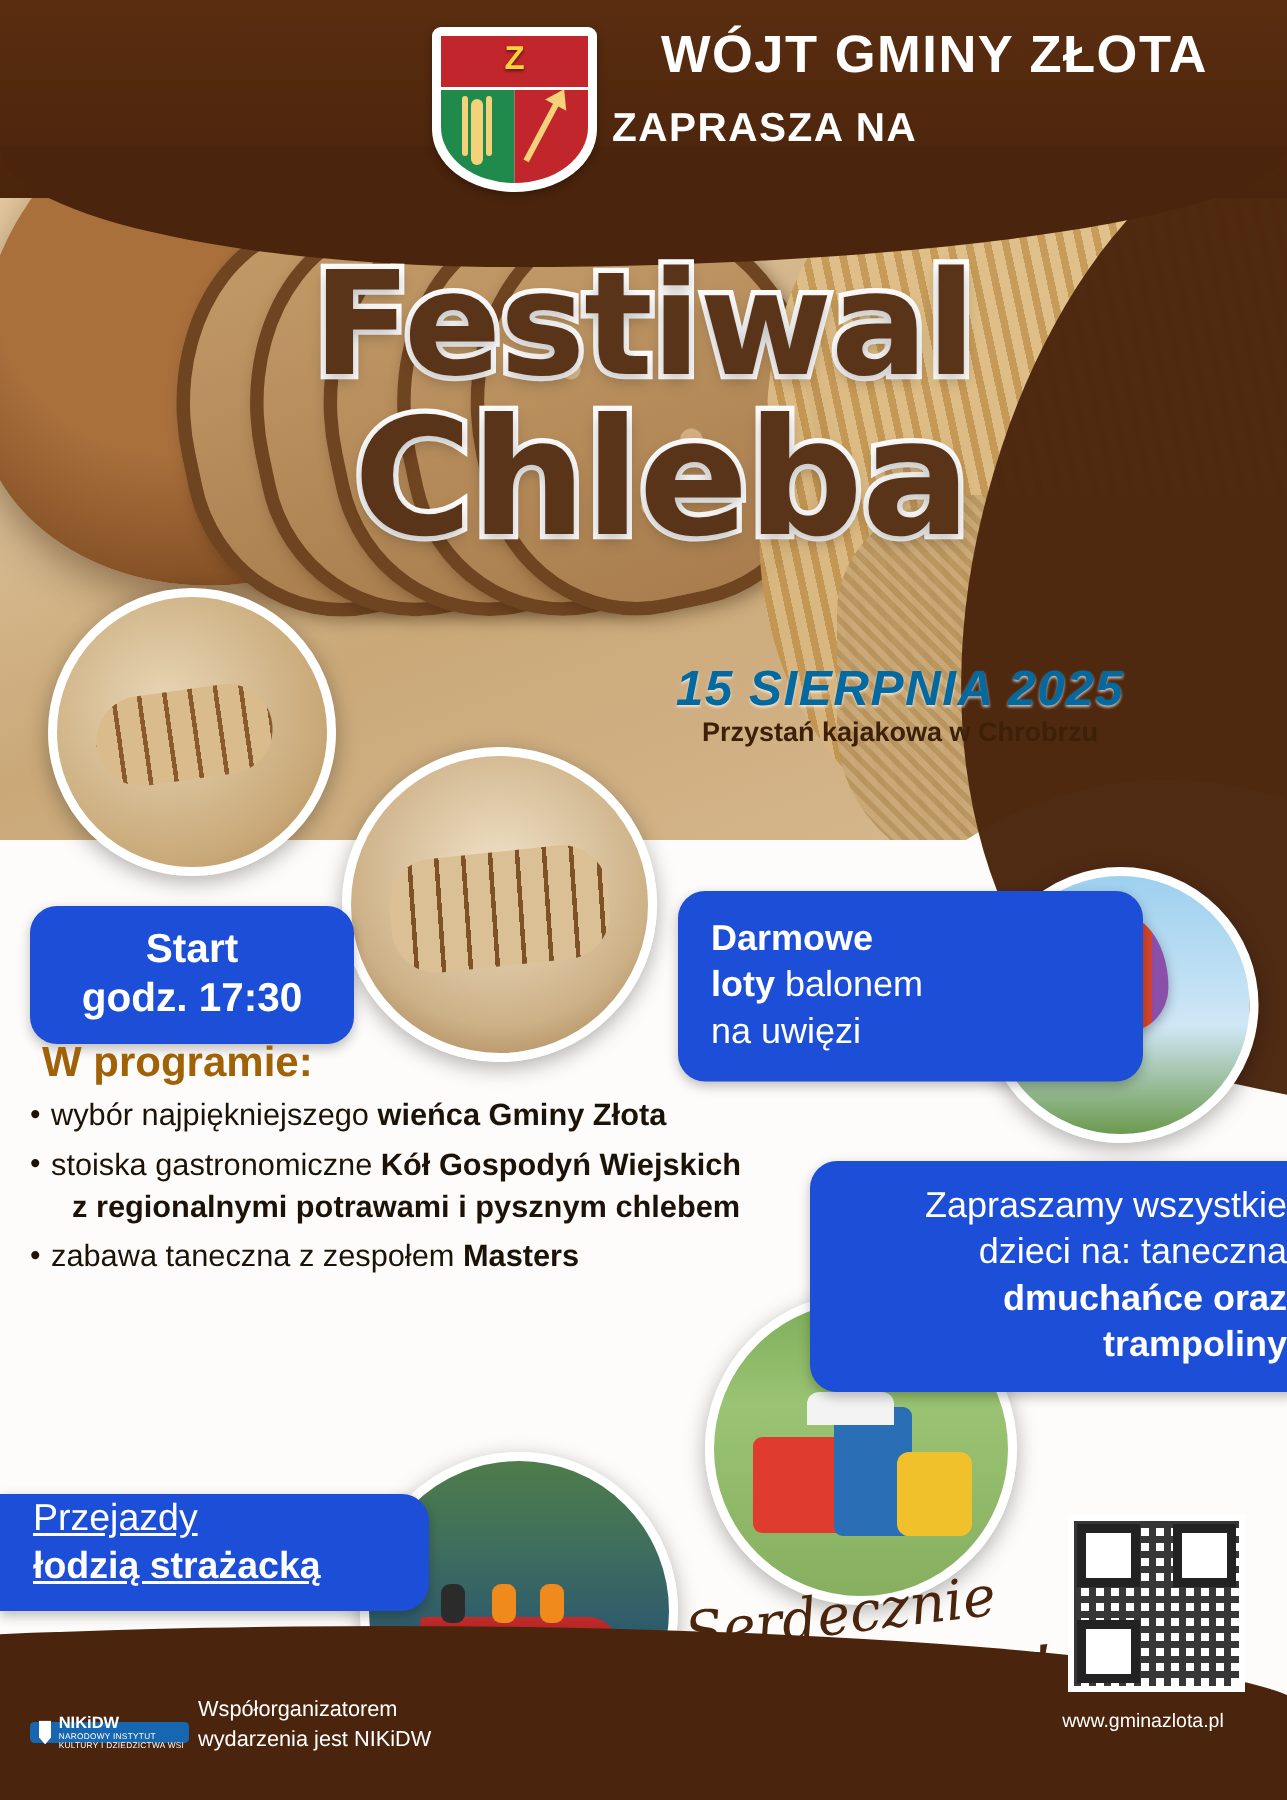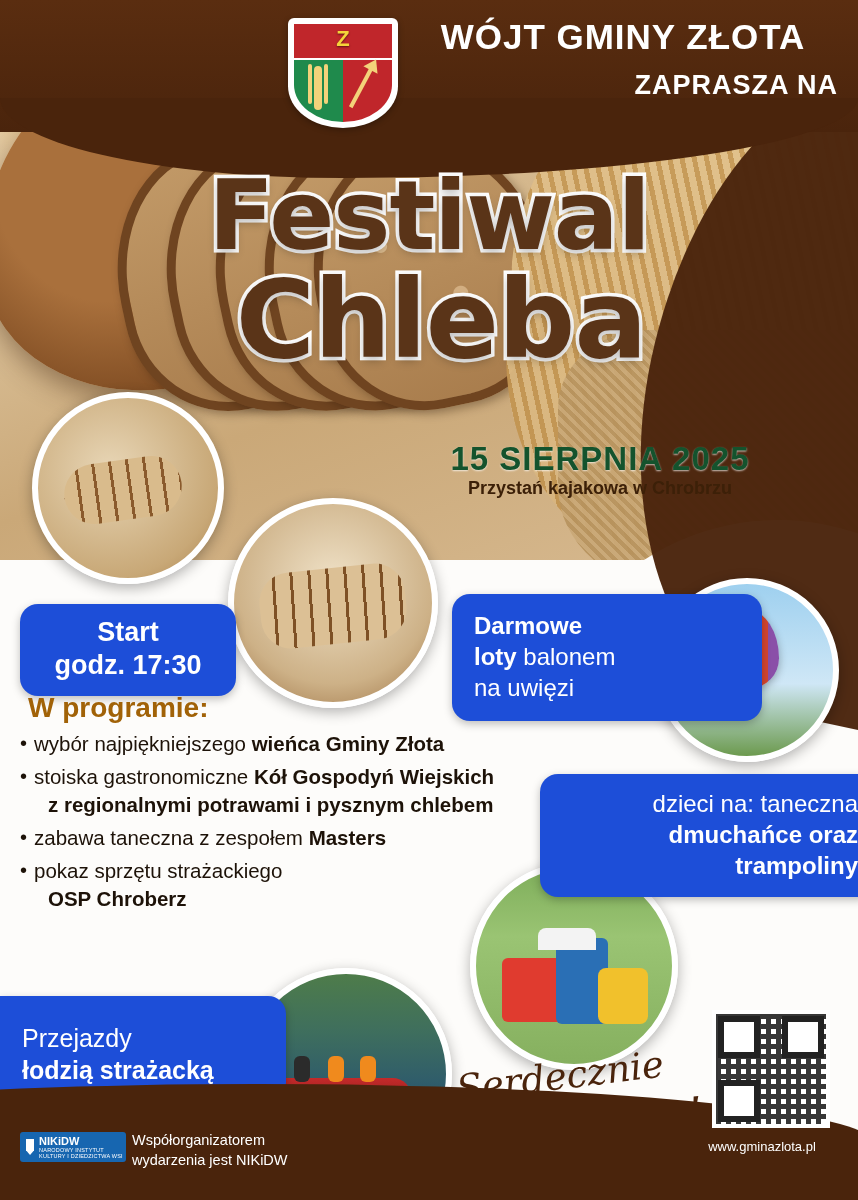--- a/index.html
+++ b/index.html
@@ -154,21 +154,21 @@
 
   
   .hdr1{
     position:absolute;left:408px;top:16px;width:430px;
     color:#fff;font-weight:bold;font-size:35px;letter-spacing:1px;
     text-align:center;line-height:42px;
   }
   .hdr2{
     position:absolute;left:408px;top:70px;width:430px;
     color:#fff;font-weight:bold;font-size:27px;letter-spacing:1px;
-    text-align:right;
+    text-align:left;
   }
 
   
   .title{
     position:absolute;left:0;top:168px;width:858px;text-align:center;
     pointer-events:none;
   }
   .title .l1,.title .l2{
     display:block;
     font-family:"DejaVu Sans", sans-serif;
@@ -177,22 +177,23 @@
     letter-spacing:-1px;
     -webkit-text-stroke:7px #fff;
     paint-order:stroke fill;
     text-shadow:0 4px 10px rgba(0,0,0,.25);
   }
   .title .l1{font-size:96px;line-height:96px;}
   .title .l2{font-size:108px;line-height:112px;padding-left:24px;}
 
   .date{
     position:absolute;left:430px;top:440px;width:340px;text-align:center;
-    color:#14532d;font-weight:bold;font-size:33px;letter-spacing:1px;
+    color:#0369a1;font-weight:bold;font-size:33px;letter-spacing:1px;
     text-shadow:0 1px 2px rgba(255,255,255,.7);
+    font-style:italic;
   }
   .place{
     position:absolute;left:430px;top:478px;width:340px;text-align:center;
     color:#3c2008;font-size:18px;font-weight:bold;
   }
 
   
   .circ{position:absolute;border-radius:50%;border:6px solid #fff;overflow:hidden;
     box-shadow:0 4px 14px rgba(0,0,0,.3);}
   .circ-bread1{left:32px;top:392px;width:180px;height:180px;
@@ -237,22 +238,22 @@
     font-weight:bold;box-shadow:0 3px 8px rgba(0,0,0,.25);
   }
   .box-start{left:20px;top:604px;width:196px;padding:12px 10px 14px;
     text-align:center;font-size:27px;line-height:33px;border-radius:18px;}
   .box-balloon{left:452px;top:594px;width:268px;padding:16px 20px 18px 22px;
     font-size:24px;line-height:31px;border-radius:18px;}
   .box-balloon .thin{font-weight:normal;}
   .box-kids{left:540px;top:774px;width:300px;padding:14px 18px 16px;
     font-size:24px;line-height:31px;text-align:right;border-radius:18px;}
   .box-kids .thin{font-weight:normal;}
-  .box-boat{left:0;top:996px;width:250px;padding:26px 14px 14px 22px;
-    font-size:25px;line-height:32px;border-radius:0 18px 18px 0;}
+  .box-boat{left:0;top:996px;width:250px;padding:0 14px 14px 22px;
+    font-size:25px;line-height:32px;border-radius:0 18px 18px 0;text-decoration:underline;}
   .box-boat .thin{font-weight:normal;}
 
   
   .prog-title{
     position:absolute;left:28px;top:692px;color:#a16207;
     font-size:28px;font-weight:bold;
   }
   .prog{
     position:absolute;left:20px;top:730px;width:520px;
     color:#1d1208;font-size:20.5px;line-height:28px;
@@ -294,21 +295,21 @@
   .qr .e1{left:6px;top:6px;}
   .qr .e2{right:6px;top:6px;}
   .qr .e3{left:6px;bottom:6px;}
   .qr-url{
     position:absolute;right:16px;bottom:46px;width:160px;text-align:center;
     color:#fff;font-size:13px;
   }
 
   
   .nik-logo{
-    position:absolute;left:20px;bottom:38px;width:100px;height:30px;
+    position:absolute;left:20px;bottom:38px;width:100px;height:14px;
     background:#1766b0;border-radius:3px;color:#fff;
     font-size:11px;font-weight:bold;display:flex;align-items:center;gap:5px;padding-left:6px;
   }
   .nik-logo .mark{width:14px;height:16px;background:#fff;
     clip-path:polygon(0 0,100% 0,100% 70%,50% 100%,0 70%);}
   .nik-logo .txt small{display:block;font-size:5.5px;font-weight:normal;letter-spacing:.2px;}
   .coorg{
     position:absolute;left:132px;bottom:30px;width:230px;color:#fff;
     font-size:14.5px;line-height:20px;
   }
@@ -391,20 +392,21 @@
 
   <div class="box box-balloon">
     <div><span>Darmowe</span></div>
     <div>
       <span>loty</span><span class="thin"> balonem</span>
     </div>
     <div class="thin">na uwięzi</div>
   </div>
 
   <div class="box box-kids">
+    <div class="thin">Zapraszamy wszystkie</div>
     <div class="thin">dzieci na: taneczna</div>
     <div>dmuchańce oraz</div>
     <div>trampoliny</div>
   </div>
 
   <div class="box box-boat">
     <div class="thin">Przejazdy</div>
     <div>łodzią strażacką</div>
   </div>
 
@@ -412,24 +414,20 @@
   <div class="prog" id="prog">
       <div class="it">
         <span class="ln"><span>wybór najpiękniejszego </span><b>wieńca Gminy Złota</b></span>
       </div>
       <div class="it">
         <span class="ln"><span>stoiska gastronomiczne </span><b>Kół Gospodyń Wiejskich</b></span>
         <span class="ln ind"><b>z regionalnymi potrawami i pysznym chlebem</b></span>
       </div>
       <div class="it">
         <span class="ln"><span>zabawa taneczna z zespołem </span><b>Masters</b></span>
-      </div>
-      <div class="it">
-        <span class="ln"><span>pokaz sprzętu strażackiego</span></span>
-        <span class="ln ind"><b>OSP Chroberz</b></span>
       </div>
     </div>
 
   <div class="script">
     <div class="s1">Serdecznie</div>
     <div class="s2">zapraszamy!</div>
   </div>
 
   <div class="footer-band"></div>
   <div class="footer-curve"></div>

